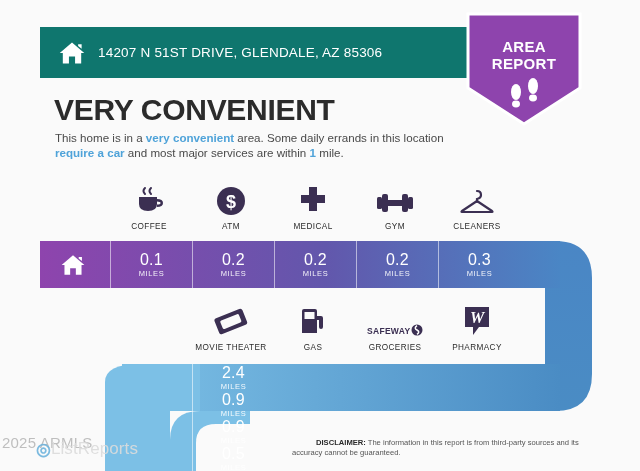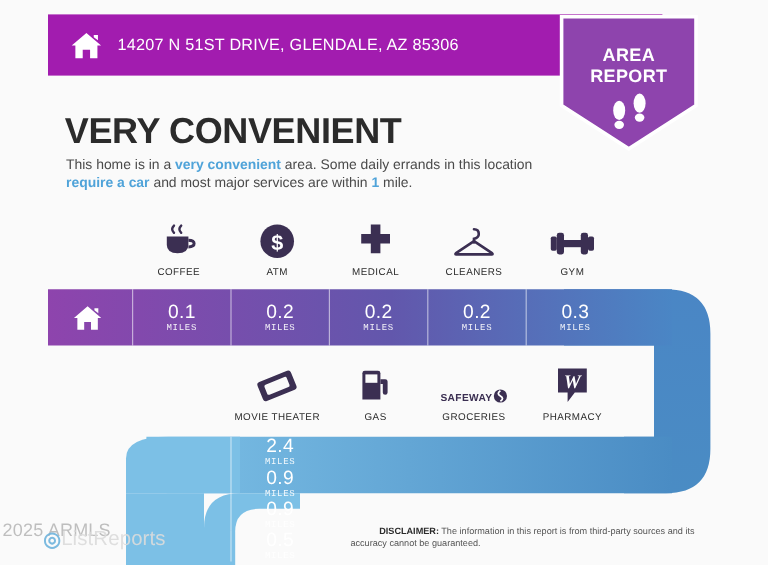--- a/index.html
+++ b/index.html
@@ -48,24 +48,24 @@
     display: inline-block;
     color: #6fb4dd;
     font-weight: bold;
     transform: translateY(1px);
   }
 
   
   #header-bar {
     position: absolute;
     left: 40px;
-    top: 12px;
+    top: 27px;
     width: 512px;
     height: 51px;
-    background: #a21caf;
+    background: #0f766e;
     z-index: 12;
     display: flex;
     align-items: center;
   }
   #header-home-icon {
     margin-left: 18px;
     width: 28px;
     height: 28px;
     flex: 0 0 auto;
   }
@@ -185,21 +185,20 @@
     color: #ffffff;
     line-height: 17px;
     letter-spacing: .3px;
   }
   .dist-unit {
     font-size: 7.5px;
     color: #ffffff;
     opacity: .92;
     letter-spacing: .6px;
     margin-top: 1px;
-    font-family: Liberation Mono, monospace;
   }
 
   
   #ribbon-home-icon {
     position: absolute;
     left: 60px;
     top: 252px;
     width: 26px;
     height: 26px;
     z-index: 11;
@@ -309,40 +308,40 @@
       <div class="icon-glyph">
         <svg width="30" height="30" viewBox="0 0 30 30">
           <path d="M11 1 L19 1 L19 9 L27 9 L27 17 L19 17 L19 25 L11 25 L11 17 L3 17 L3 9 L11 9 Z" fill="#3b2f52"></path>
         </svg>
       </div>
       <div class="icon-label">MEDICAL</div>
     </div>
 
     <div class="icon-cell">
       <div class="icon-glyph">
-        <svg width="36" height="28" viewBox="0 0 36 28">
-          <path d="M18 3 Q22 3 22 7 Q22 10 18 11 L18 14" stroke="#3b2f52" stroke-width="2.2" fill="none" stroke-linecap="round"></path>
-          <path d="M18 13 L33 23 Q34 24 33 24 L3 24 Q2 24 3 23 Z" stroke="#3b2f52" stroke-width="2.2" fill="none" stroke-linejoin="round"></path>
-        </svg>
-      </div>
-      <div class="icon-label">CLEANERS</div>
-    </div>
-
-    <div class="icon-cell">
-      <div class="icon-glyph">
         <svg width="38" height="26" viewBox="0 0 38 26">
           <rect x="1" y="7" width="5" height="12" rx="1.5" fill="#3b2f52"></rect>
           <rect x="6" y="4" width="6" height="18" rx="2" fill="#3b2f52"></rect>
           <rect x="26" y="4" width="6" height="18" rx="2" fill="#3b2f52"></rect>
           <rect x="32" y="7" width="5" height="12" rx="1.5" fill="#3b2f52"></rect>
           <rect x="11" y="10" width="16" height="6" fill="#3b2f52"></rect>
         </svg>
       </div>
       <div class="icon-label">GYM</div>
     </div>
+
+    <div class="icon-cell">
+      <div class="icon-glyph">
+        <svg width="36" height="28" viewBox="0 0 36 28">
+          <path d="M18 3 Q22 3 22 7 Q22 10 18 11 L18 14" stroke="#3b2f52" stroke-width="2.2" fill="none" stroke-linecap="round"></path>
+          <path d="M18 13 L33 23 Q34 24 33 24 L3 24 Q2 24 3 23 Z" stroke="#3b2f52" stroke-width="2.2" fill="none" stroke-linejoin="round"></path>
+        </svg>
+      </div>
+      <div class="icon-label">CLEANERS</div>
+    </div>
   </div>
 
   <div class="dist-row" id="dist-row-1">
     <div class="dist-cell">
       <span class="dist-value">0.1</span>
       <span class="dist-unit">MILES</span>
     </div>
     <div class="dist-cell">
       <span class="dist-value">0.2</span>
       <span class="dist-unit">MILES</span>

